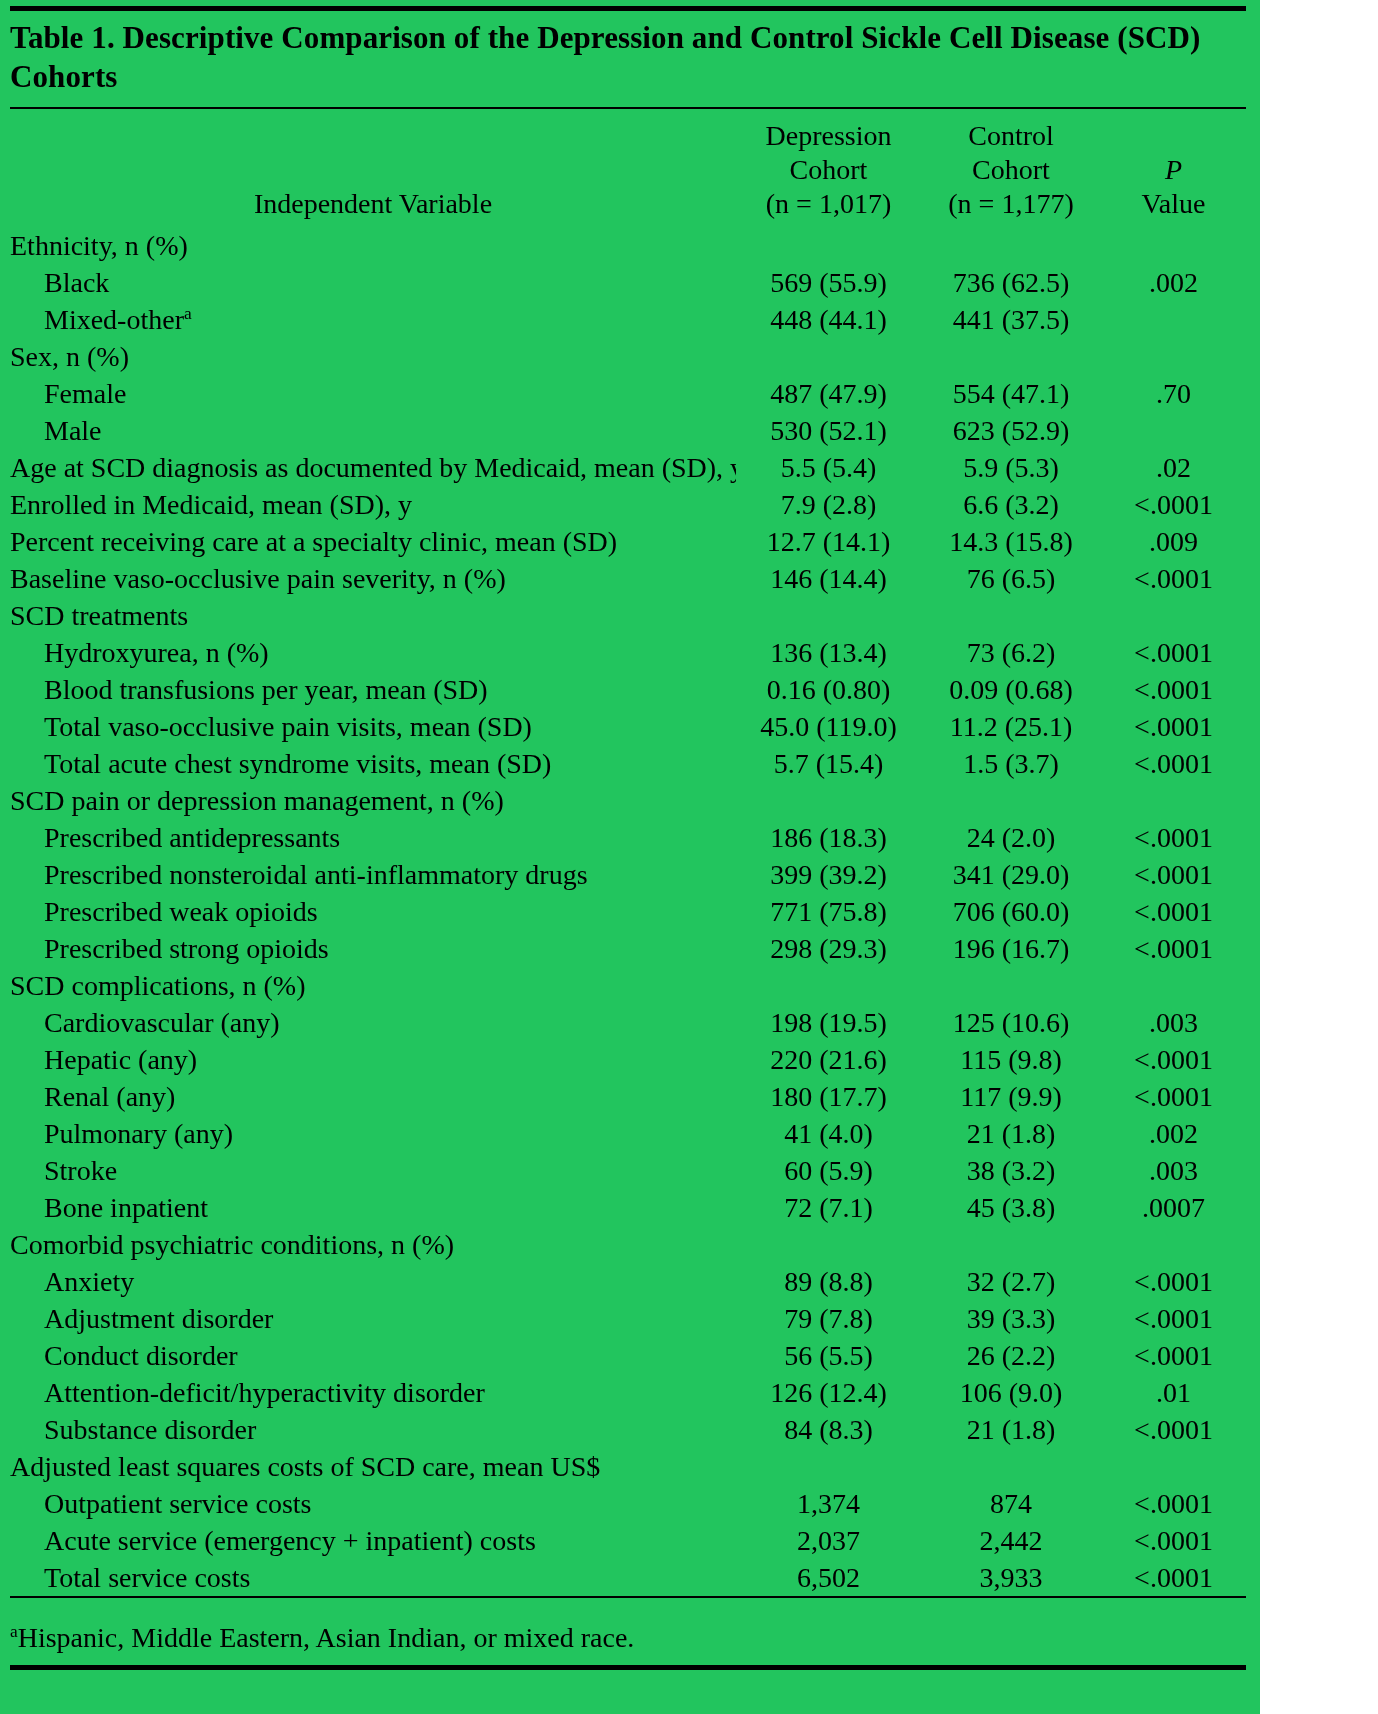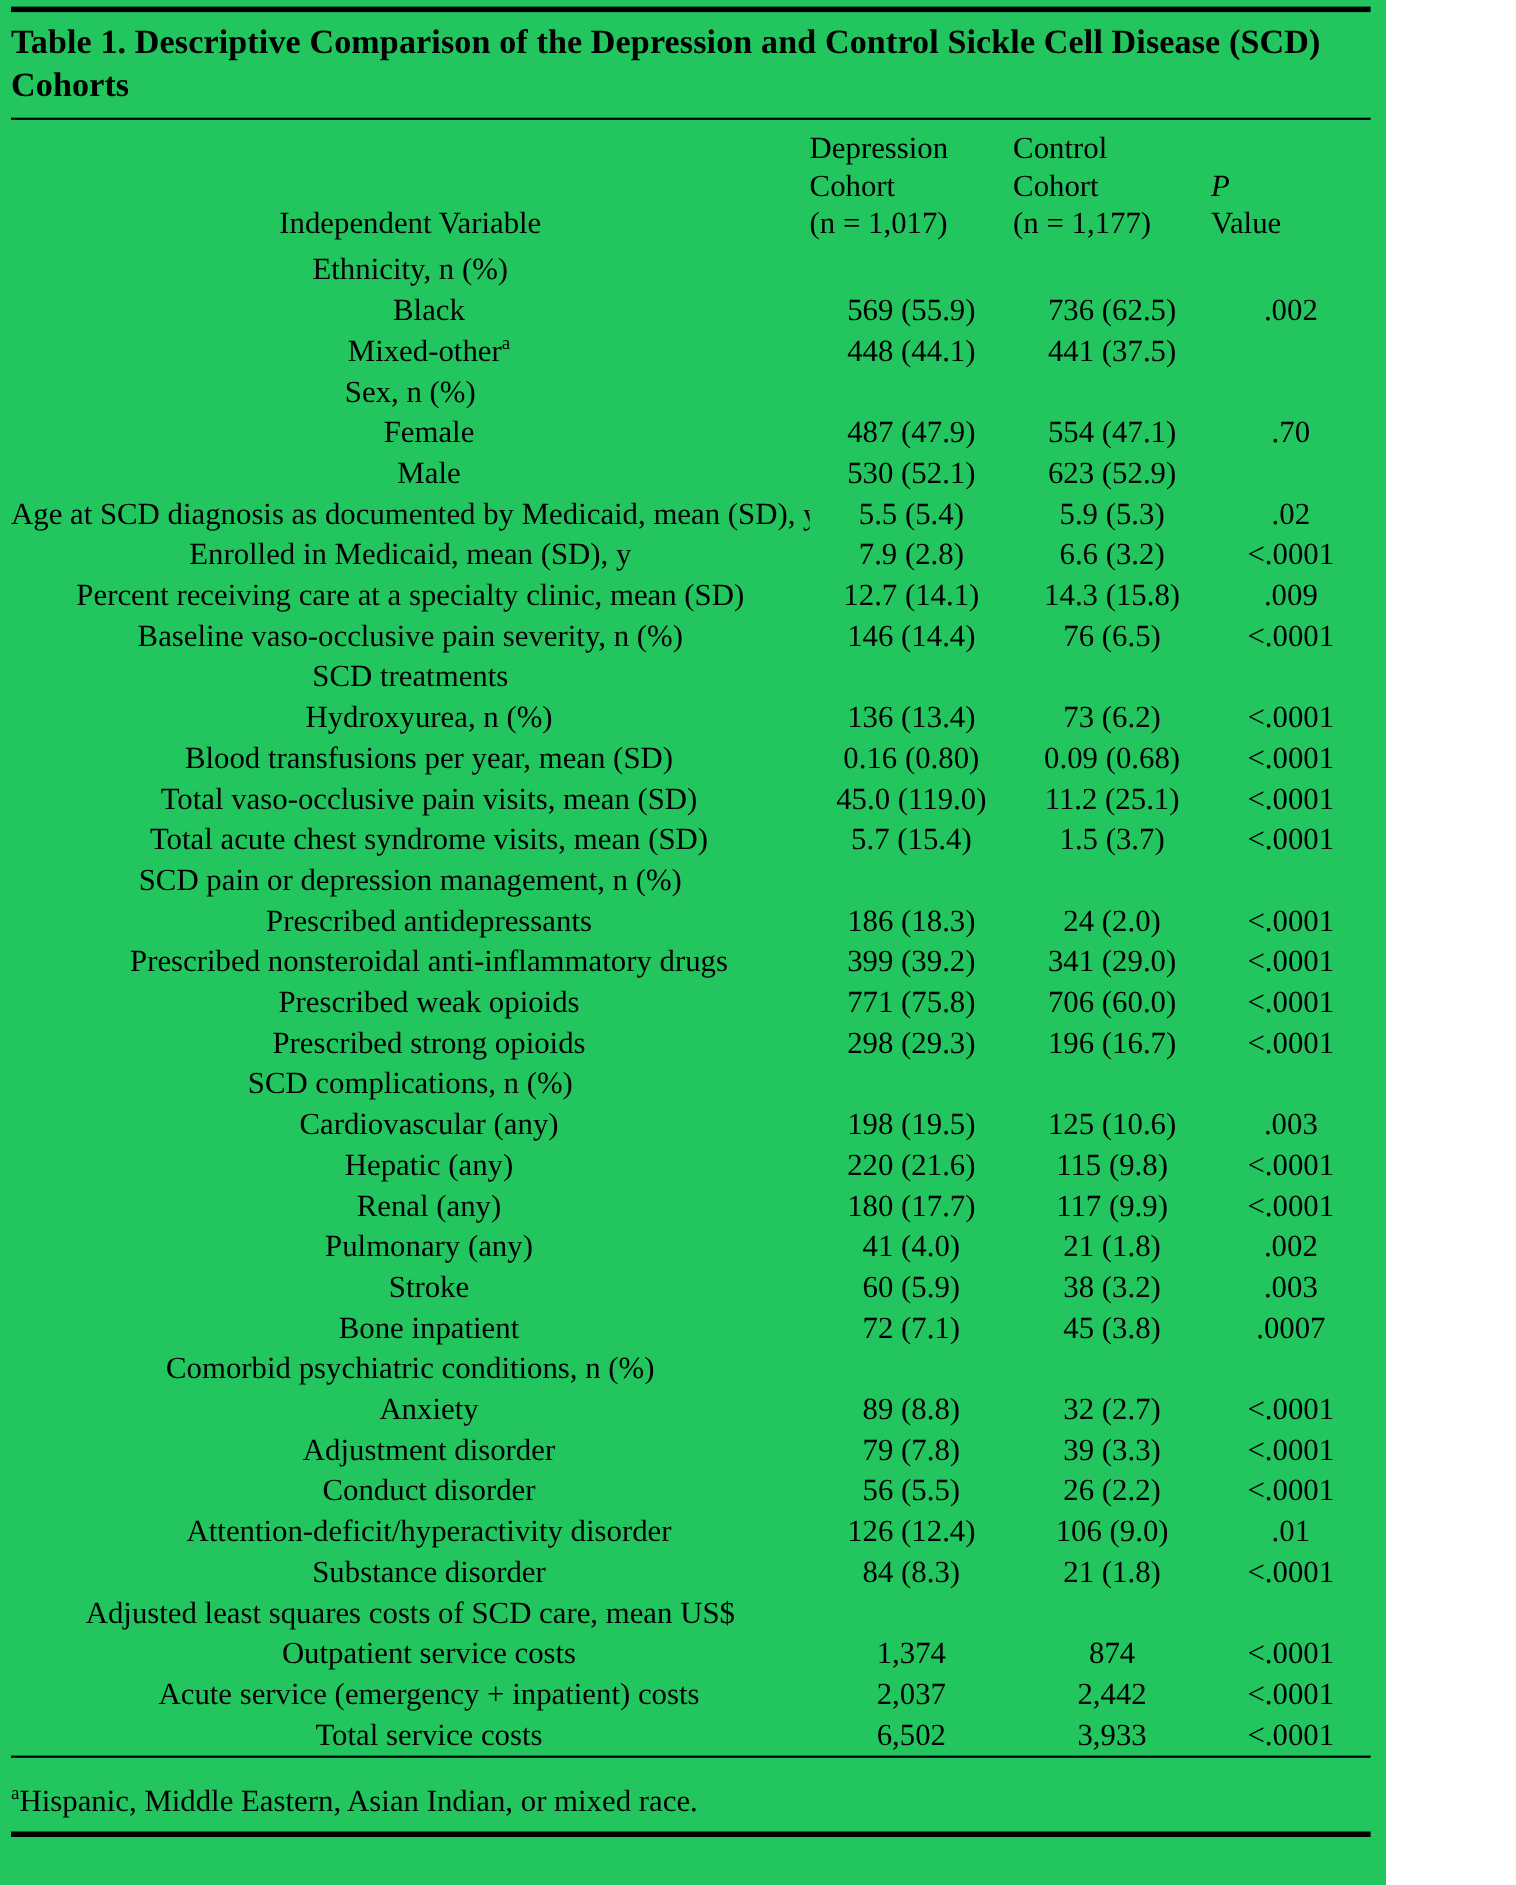--- a/index.html
+++ b/index.html
@@ -31,31 +31,31 @@
   col.c1 { width: auto; }
   col.c2 { width: 185px; }
   col.c3 { width: 180px; }
   col.c4 { width: 145px; }
   thead td {
     vertical-align: bottom;
     font-size: 28px;
     line-height: 34px;
     padding: 10px 0 6px 0;
   }
-  thead .hdr-num { text-align: left; }
+  thead .hdr-num { text-align: center; }
   thead .hdr-var { text-align: center; }
   tbody td {
     font-size: 28px;
     line-height: 37px;
     padding: 0;
     vertical-align: baseline;
     white-space: nowrap;
     overflow: hidden;
   }
-  td.c-var { text-align: center; }
+  td.c-var { text-align: left; }
   td.c-var.indent { padding-left: 34px; }
   td.c-num { text-align: center; }
   sup { font-size: 0.62em; line-height: 0; }
   .p-italic { font-style: italic; }
   .footnote {
     font-size: 28px;
     line-height: 34px;
     margin: 0;
     padding: 23px 0 10px 0;
   }

